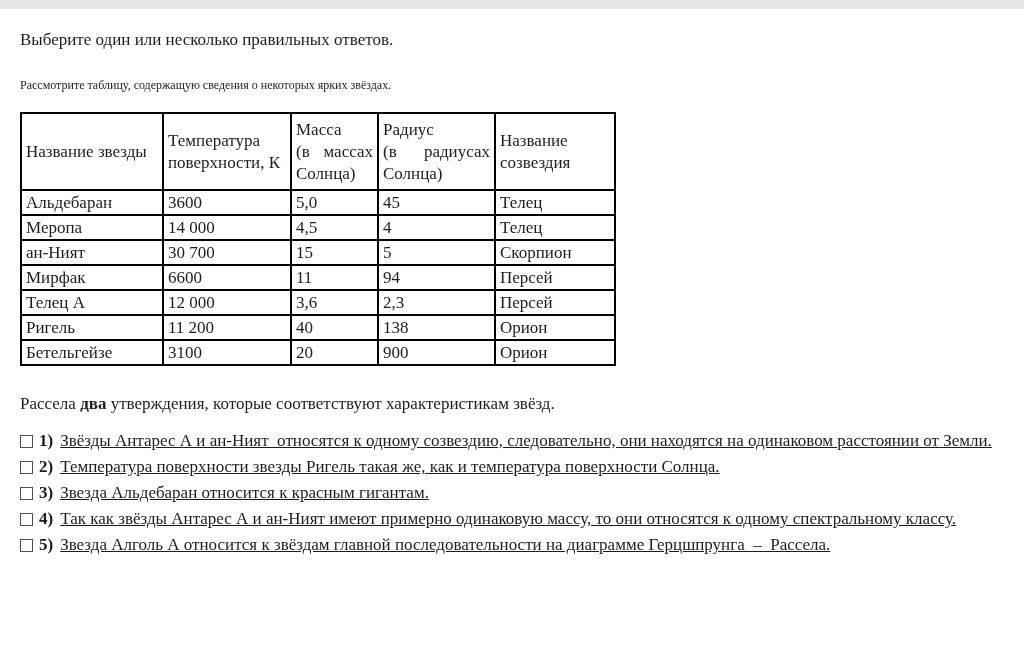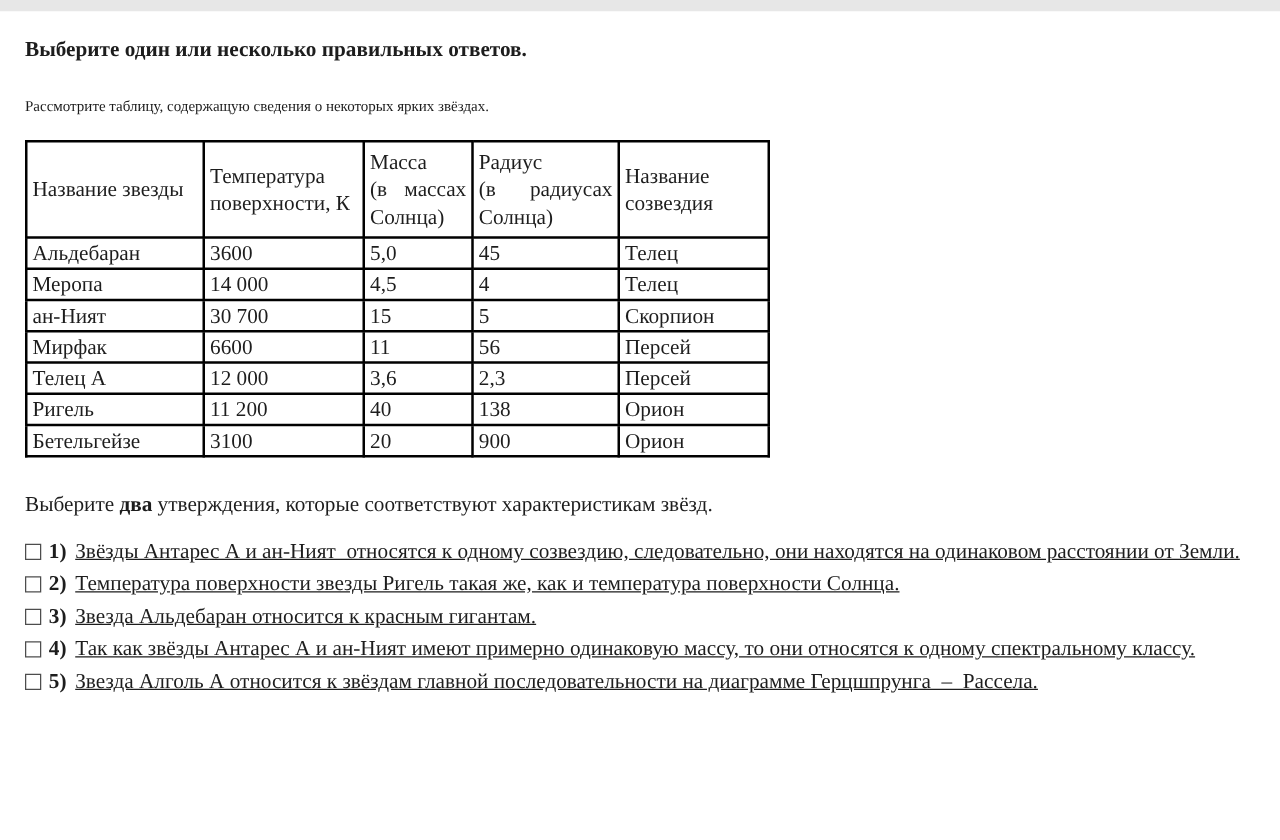--- a/index.html
+++ b/index.html
@@ -13,21 +13,21 @@
   }
   .topbar {
     width: 100%; height: 9px;
     background: #e7e7e7;
   }
   .container {
     padding: 13px 14px 0 20px;
   }
   .title {
     font-size: 17px;
-    font-weight: bold;
+    font-weight: normal;
     margin: 7px 0 0 0;
     line-height: 22px;
   }
   .intro {
     font-size: 12px;
     margin: 23px 0 0 0;
     line-height: 22px;
   }
   table.stars {
     border-collapse: collapse;
@@ -146,21 +146,21 @@
         <td>ан-Ният</td>
         <td>30 700</td>
         <td>15</td>
         <td>5</td>
         <td>Скорпион</td>
       </tr>
       <tr>
         <td>Мирфак</td>
         <td>6600</td>
         <td>11</td>
-        <td>56</td>
+        <td>94</td>
         <td>Персей</td>
       </tr>
       <tr>
         <td>Телец А</td>
         <td>12 000</td>
         <td>3,6</td>
         <td>2,3</td>
         <td>Персей</td>
       </tr>
       <tr>
@@ -173,21 +173,21 @@
       <tr>
         <td>Бетельгейзе</td>
         <td>3100</td>
         <td>20</td>
         <td>900</td>
         <td>Орион</td>
       </tr>
     </tbody>
   </table>
 
-  <p class="question"><span>Выберите </span><b>два</b><span> утверждения, которые соответствуют характеристикам звёзд.</span></p>
+  <p class="question"><span>Рассела </span><b>два</b><span> утверждения, которые соответствуют характеристикам звёзд.</span></p>
 
   <div class="options">
 
     <div class="option">
       <span class="marker">
         <span class="checkbox"></span>
         <span class="num">1)</span>
       </span>
       <span class="option-text">Звёзды Антарес А и ан-Ният&nbsp; относятся к одному созвездию, следовательно, они находятся на одинаковом расстоянии от Земли.</span>
     </div>

